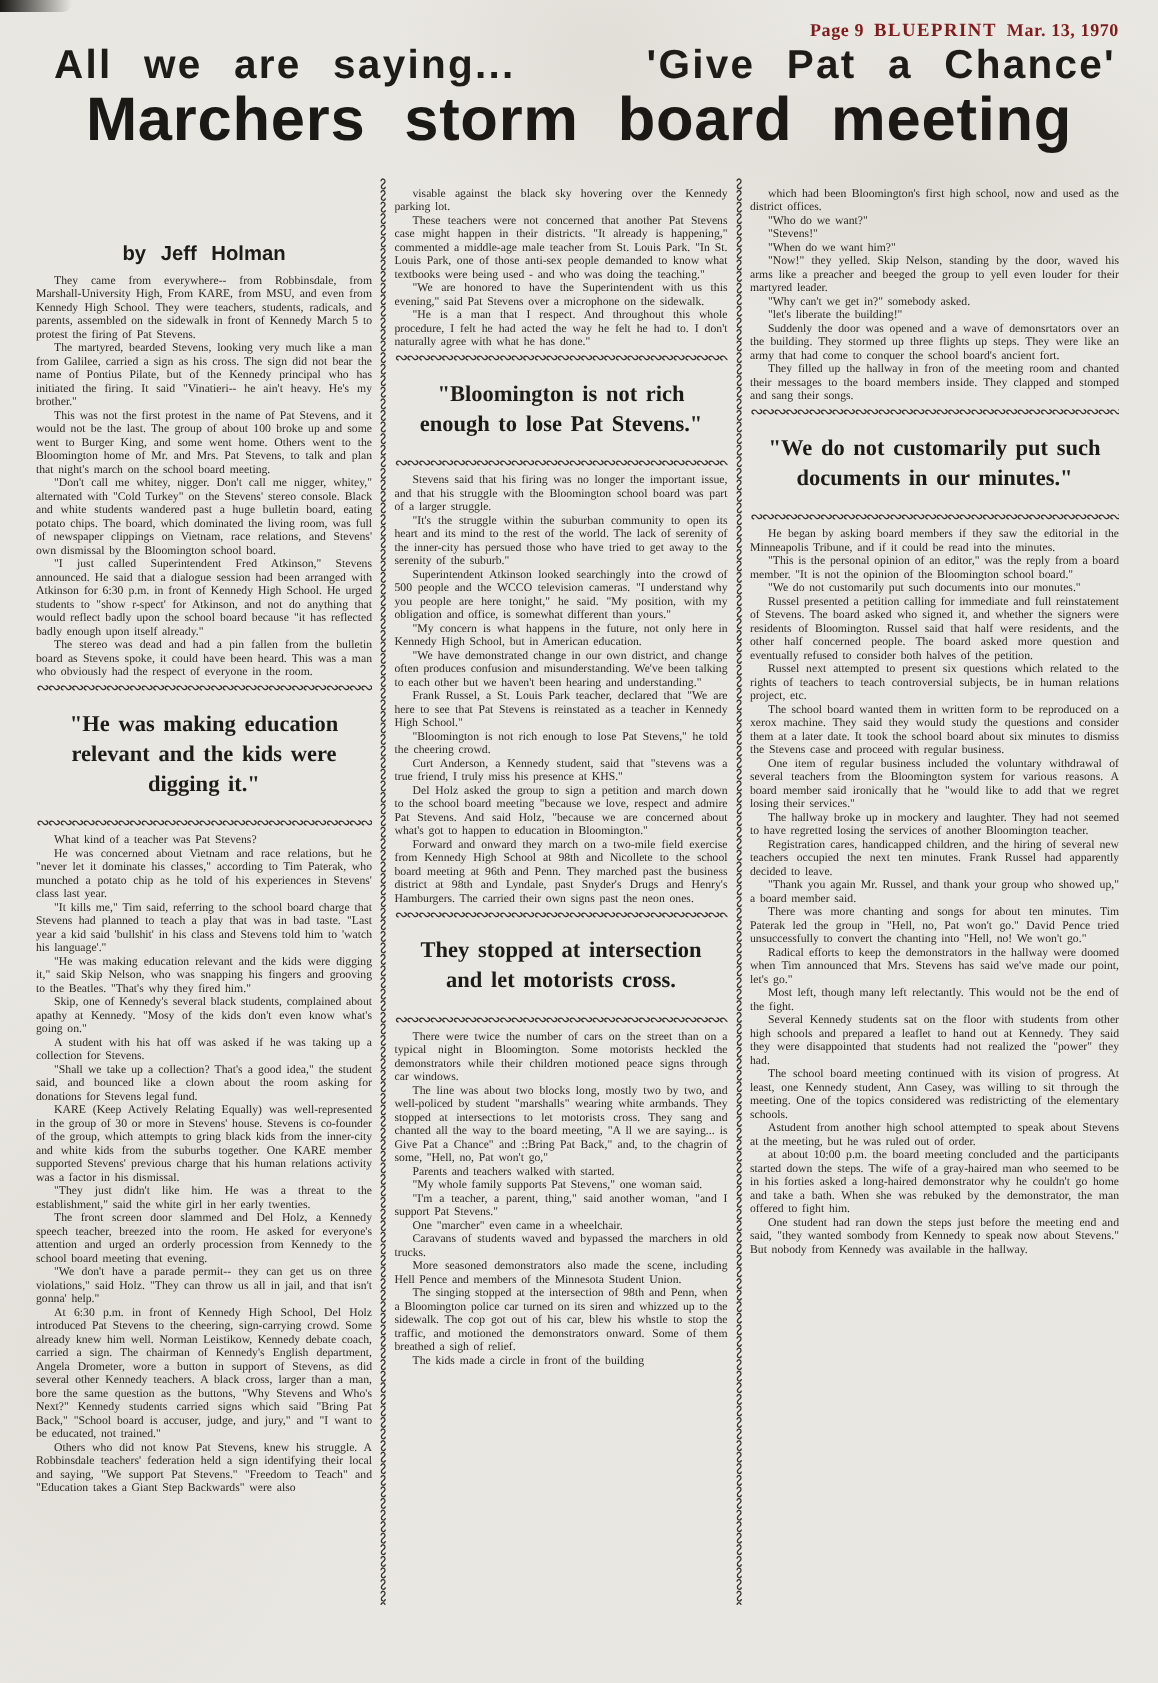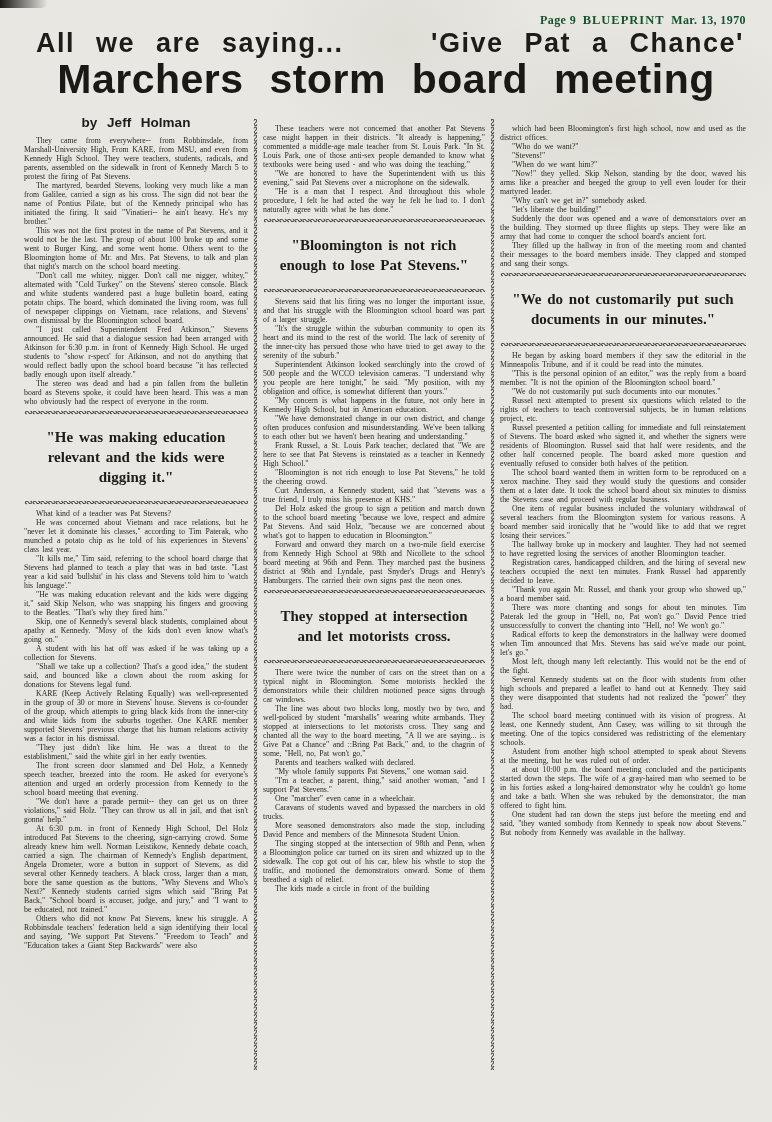--- a/index.html
+++ b/index.html
@@ -16,21 +16,21 @@
     overflow:hidden;
   }
   .corner-streak{
     position:absolute;top:0;left:0;width:48px;height:8px;
     background:linear-gradient(to right,#1c1a17,rgba(28,26,23,0));
     border-radius:0 0 6px 0;
   }
   .masthead{
     position:absolute;top:13px;left:540px;right:26px;
     display:flex;justify-content:space-between;align-items:baseline;
-    font-weight:bold;font-size:12px;letter-spacing:0.4px;color:#14532d;
+    font-weight:bold;font-size:12px;letter-spacing:0.4px;color:#7f1d1d;
     white-space:nowrap;
   }
   .masthead .pub{font-size:12.5px;letter-spacing:1px;}
   .kicker-row{
     position:absolute;top:28px;left:36px;right:28px;
     display:flex;justify-content:space-between;align-items:baseline;
     font-family:"Liberation Sans", sans-serif;
     font-weight:bold;font-size:27px;
     letter-spacing:1.5px;word-spacing:12px;color:#1e1c18;
     white-space:nowrap;
@@ -49,21 +49,21 @@
   .col{
     width:224px;flex:none;
     font-size:7.8px;line-height:9px;text-align:justify;
     color:#2a2720;
   }
   .col.c2{width:222px;padding-top:6px;}
   .col.c3{width:246px;padding-top:6px;}
   .byline{
     text-align:center;font-family:"Liberation Sans", sans-serif;
     font-weight:bold;font-size:13.5px;word-spacing:6px;
-    padding:0 0 9px 0;color:#1e1c18;text-indent:0;
+    padding:0 0 9px 0;color:#1e1c18;text-indent:0;margin-top:46px;
   }
   .para{margin:0;text-indent:12px;word-spacing:1.2px;}
   .pull-quote{
     font-weight:bold;font-size:15px;line-height:20px;
     text-align:center;text-indent:0;
     padding:8px 8px 9px 8px;color:#1e1c18;word-spacing:2px;
   }
   .chain-h{
     overflow:hidden;white-space:nowrap;
     font-family:"DejaVu Sans", sans-serif;
@@ -122,20 +122,21 @@
           <p class="para">"They just didn't like him. He was a threat to the establishment," said the white girl in her early twenties.</p>
           <p class="para">The front screen door slammed and Del Holz, a Kennedy speech teacher, breezed into the room. He asked for everyone's attention and urged an orderly procession from Kennedy to the school board meeting that evening.</p>
           <p class="para">"We don't have a parade permit-- they can get us on three violations," said Holz. "They can throw us all in jail, and that isn't gonna' help."</p>
           <p class="para">At 6:30 p.m. in front of Kennedy High School, Del Holz introduced Pat Stevens to the cheering, sign-carrying crowd. Some already knew him well. Norman Leistikow, Kennedy debate coach, carried a sign. The chairman of Kennedy's English department, Angela Drometer, wore a button in support of Stevens, as did several other Kennedy teachers. A black cross, larger than a man, bore the same question as the buttons, "Why Stevens and Who's Next?" Kennedy students carried signs which said "Bring Pat Back," "School board is accuser, judge, and jury," and "I want to be educated, not trained."</p>
           <p class="para">Others who did not know Pat Stevens, knew his struggle.  A Robbinsdale teachers' federation held a sign identifying their local and saying, "We support Pat Stevens."  "Freedom to Teach" and "Education takes a Giant Step Backwards" were also</p>
         </div>
     </div>
     <div class="chain-v">∾∾∾∾∾∾∾∾∾∾∾∾∾∾∾∾∾∾∾∾∾∾∾∾∾∾∾∾∾∾∾∾∾∾∾∾∾∾∾∾∾∾∾∾∾∾∾∾∾∾∾∾∾∾∾∾∾∾∾∾∾∾∾∾∾∾∾∾∾∾∾∾∾∾∾∾∾∾∾∾∾∾∾∾∾∾∾∾∾∾∾∾∾∾∾∾∾∾∾∾∾∾∾∾∾∾∾∾∾∾∾∾∾∾∾∾∾∾∾∾∾∾∾∾∾∾∾∾∾∾∾∾∾∾∾∾∾∾∾∾∾∾∾∾∾∾∾∾∾∾∾∾∾∾∾∾∾∾∾∾</div>
     <div class="col c2">
       <div>
+          <p class="para">visable against the black sky hovering over the Kennedy parking lot.</p>
           <p class="para">These teachers were not concerned that another Pat Stevens case might happen in their districts. "It already is happening," commented a middle-age male teacher from St. Louis Park. "In St. Louis Park, one of those anti-sex people demanded to know what textbooks were being used - and who was doing the teaching."</p>
           <p class="para">"We are honored to have the Superintendent with us this evening," said Pat Stevens over a microphone on the sidewalk.</p>
           <p class="para">"He is a man that I respect. And throughout this whole procedure, I felt he had acted the way he felt he had to. I don't naturally agree with what he has done."</p>
           <div class="chain-h">∾∾∾∾∾∾∾∾∾∾∾∾∾∾∾∾∾∾∾∾∾∾∾∾∾∾∾∾∾∾∾∾∾∾∾∾∾∾∾∾∾∾∾∾∾∾∾∾</div>
           <div class="pull-quote">"Bloomington is not rich enough to lose Pat Stevens."</div>
           <div class="chain-h">∾∾∾∾∾∾∾∾∾∾∾∾∾∾∾∾∾∾∾∾∾∾∾∾∾∾∾∾∾∾∾∾∾∾∾∾∾∾∾∾∾∾∾∾∾∾∾∾</div>
           <p class="para">Stevens said that his firing was no longer the important issue, and that his struggle with the Bloomington school board was part of a larger struggle.</p>
           <p class="para">"It's the struggle within the suburban community to open its heart and its mind to the rest of the world. The lack of serenity of the inner-city has persued those who have tried to get away to the serenity of the suburb."</p>
           <p class="para">Superintendent Atkinson looked searchingly into the crowd of 500 people and the WCCO television cameras. "I understand why you people are here tonight," he said. "My position, with my obligation and office, is somewhat different than yours."</p>
           <p class="para">"My concern is what happens in the future, not only here in Kennedy High School, but in American education.</p>
@@ -143,26 +144,26 @@
           <p class="para">Frank Russel, a St. Louis Park teacher, declared that "We are here to see that Pat Stevens is reinstated as a teacher in Kennedy High School."</p>
           <p class="para">"Bloomington is not rich enough to lose Pat Stevens," he told the cheering crowd.</p>
           <p class="para">Curt Anderson, a Kennedy student, said that "stevens was a true friend, I truly miss his presence at KHS."</p>
           <p class="para">Del Holz asked the group to sign a petition and march down to the school board meeting "because we love, respect and admire Pat Stevens. And said Holz, "because we are concerned about what's got to happen to education in Bloomington."</p>
           <p class="para">Forward and onward they march on a two-mile field exercise from Kennedy High School at 98th and Nicollete to the school board meeting at 96th and Penn. They marched past the business district at 98th and Lyndale, past Snyder's Drugs and Henry's Hamburgers. The carried their own signs past the neon ones.</p>
           <div class="chain-h">∾∾∾∾∾∾∾∾∾∾∾∾∾∾∾∾∾∾∾∾∾∾∾∾∾∾∾∾∾∾∾∾∾∾∾∾∾∾∾∾∾∾∾∾∾∾∾∾</div>
           <div class="pull-quote">They stopped at intersection and let motorists cross.</div>
           <div class="chain-h">∾∾∾∾∾∾∾∾∾∾∾∾∾∾∾∾∾∾∾∾∾∾∾∾∾∾∾∾∾∾∾∾∾∾∾∾∾∾∾∾∾∾∾∾∾∾∾∾</div>
           <p class="para">There were twice the number of cars on the street than on a typical night in Bloomington. Some motorists heckled the demonstrators while their children motioned peace signs through car windows.</p>
           <p class="para">The line was about two blocks long, mostly two by two, and well-policed by student "marshalls" wearing white armbands. They stopped at intersections to let motorists cross. They sang and chanted all the way to the board meeting, "A ll we are saying... is Give Pat a Chance" and ::Bring Pat Back," and, to the chagrin of some, "Hell, no, Pat won't go,"</p>
-          <p class="para">Parents and teachers walked with declared.</p>
+          <p class="para">Parents and teachers walked with started.</p>
           <p class="para">"My whole family supports Pat Stevens," one woman said.</p>
           <p class="para">"I'm a teacher, a parent, thing," said another woman, "and I support Pat Stevens."</p>
           <p class="para">One "marcher" even came in a wheelchair.</p>
           <p class="para">Caravans of students waved and bypassed the marchers in old trucks.</p>
-          <p class="para">More seasoned demonstrators also made the stop, including David Pence and members of the Minnesota Student Union.</p>
+          <p class="para">More seasoned demonstrators also made the scene, including Hell Pence and members of the Minnesota Student Union.</p>
           <p class="para">The singing stopped at the intersection of 98th and Penn, when a Bloomington police car turned on its siren and whizzed up to the sidewalk. The cop got out of his car, blew his whstle to stop the traffic, and motioned the demonstrators onward. Some of them breathed a sigh of relief.</p>
           <p class="para">The kids made a circle in front of the building</p>
         </div>
     </div>
     <div class="chain-v">∾∾∾∾∾∾∾∾∾∾∾∾∾∾∾∾∾∾∾∾∾∾∾∾∾∾∾∾∾∾∾∾∾∾∾∾∾∾∾∾∾∾∾∾∾∾∾∾∾∾∾∾∾∾∾∾∾∾∾∾∾∾∾∾∾∾∾∾∾∾∾∾∾∾∾∾∾∾∾∾∾∾∾∾∾∾∾∾∾∾∾∾∾∾∾∾∾∾∾∾∾∾∾∾∾∾∾∾∾∾∾∾∾∾∾∾∾∾∾∾∾∾∾∾∾∾∾∾∾∾∾∾∾∾∾∾∾∾∾∾∾∾∾∾∾∾∾∾∾∾∾∾∾∾∾∾∾∾∾∾</div>
     <div class="col c3">
       <div>
           <p class="para">which had been Bloomington's first high school, now and used as the district offices.</p>
           <p class="para">"Who do we want?"</p>
           <p class="para">"Stevens!"</p>
@@ -171,22 +172,22 @@
           <p class="para">"Why can't we get in?" somebody asked.</p>
           <p class="para">"let's liberate the building!"</p>
           <p class="para">Suddenly the door was opened and a wave of demonsrtators over an the building. They stormed up three flights up steps. They were like an army that had come to conquer the school board's ancient fort.</p>
           <p class="para">They filled up the hallway in fron of the meeting room and chanted their messages to the board members inside. They clapped and stomped and sang their songs.</p>
           <div class="chain-h">∾∾∾∾∾∾∾∾∾∾∾∾∾∾∾∾∾∾∾∾∾∾∾∾∾∾∾∾∾∾∾∾∾∾∾∾∾∾∾∾∾∾∾∾∾∾∾∾</div>
           <div class="pull-quote">"We do not customarily put such documents in our minutes."</div>
           <div class="chain-h">∾∾∾∾∾∾∾∾∾∾∾∾∾∾∾∾∾∾∾∾∾∾∾∾∾∾∾∾∾∾∾∾∾∾∾∾∾∾∾∾∾∾∾∾∾∾∾∾</div>
           <p class="para">He began by asking board members if they saw the editorial in the Minneapolis Tribune, and if it could be read into the minutes.</p>
           <p class="para">"This is the personal opinion of an editor," was the reply from a board member. "It is not the opinion of the Bloomington school board."</p>
           <p class="para">"We do not customarily put such documents into our monutes."</p>
+          <p class="para">Russel presented a petition calling for immediate and full reinstatement of Stevens. The board asked who signed it, and whether the signers were residents of Bloomington. Russel said that half were residents, and the other half concerned people. The board asked more question and eventually refused to consider both halves of the petition.</p>
           <p class="para">Russel next attempted to present six questions which related to the rights of teachers to teach controversial subjects, be in human relations project, etc.</p>
-          <p class="para">Russel presented a petition calling for immediate and full reinstatement of Stevens. The board asked who signed it, and whether the signers were residents of Bloomington. Russel said that half were residents, and the other half concerned people. The board asked more question and eventually refused to consider both halves of the petition.</p>
           <p class="para">The school board wanted them in written form to be reproduced on a xerox machine. They said they would study the questions and consider them at a later date. It took the school board about six minutes to dismiss the Stevens case and proceed with regular business.</p>
           <p class="para">One item of regular business included the voluntary withdrawal of several teachers from the Bloomington system for various reasons. A board member said ironically that he "would like to add that we regret losing their services."</p>
           <p class="para">The hallway broke up in mockery and laughter. They had not seemed to have regretted losing the services of another Bloomington teacher.</p>
           <p class="para">Registration cares, handicapped children, and the hiring of several new teachers occupied the next ten minutes. Frank Russel had apparently decided to leave.</p>
           <p class="para">"Thank you again Mr. Russel, and thank your group who showed up," a board member said.</p>
           <p class="para">There was more chanting and songs for about ten minutes. Tim Paterak led the group in "Hell, no, Pat won't go." David Pence tried unsuccessfully to convert the chanting into "Hell, no! We won't go."</p>
           <p class="para">Radical efforts to keep the demonstrators in the hallway were doomed when Tim announced that Mrs. Stevens has said we've made our point, let's go."</p>
           <p class="para">Most left, though many left relectantly. This would not be the end of the fight.</p>
           <p class="para">Several Kennedy students sat on the floor with students from other high schools and prepared a leaflet to hand out at Kennedy. They said they were disappointed that students had not realized the "power" they had.</p>
           <p class="para">The school board meeting continued with its vision of progress. At least, one Kennedy student, Ann Casey, was willing to sit through the meeting. One of the topics considered was redistricting of the elementary schools.</p>

